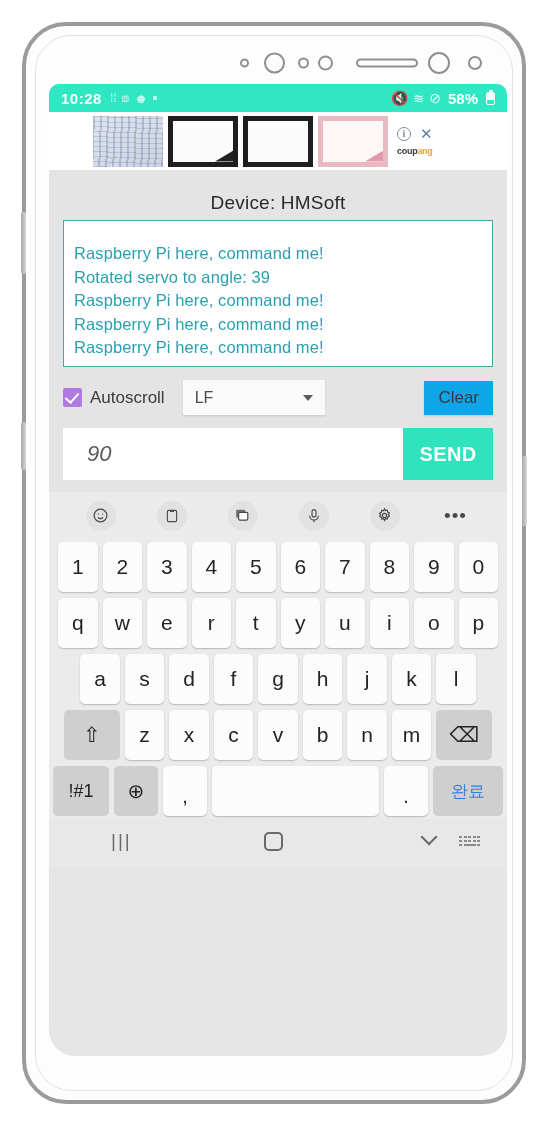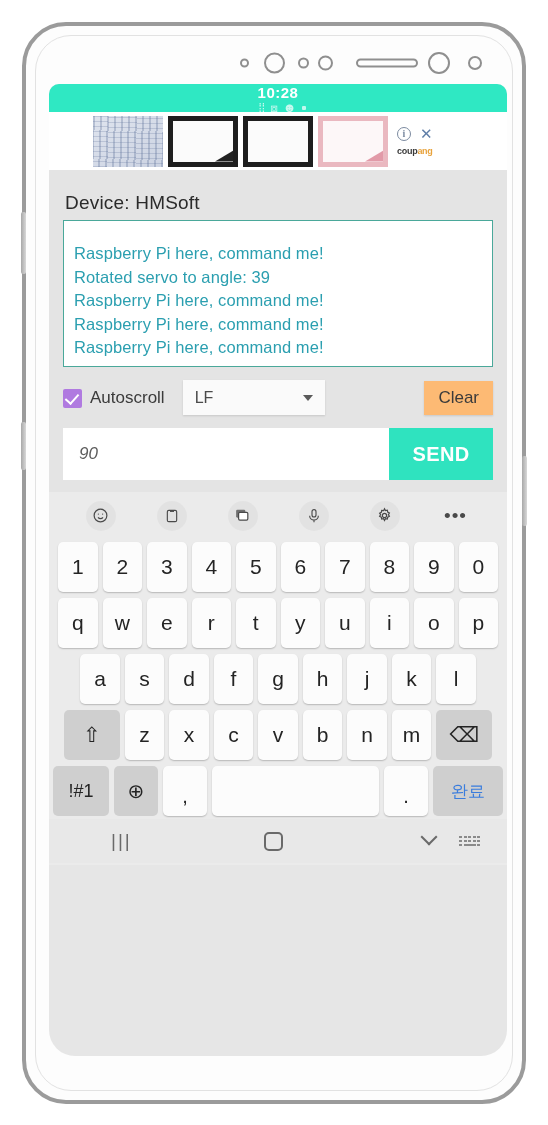--- a/index.html
+++ b/index.html
@@ -77,21 +77,20 @@
   }
 
   
   #status-bar {
     height: 28px;
     background: #2fe8c3;
     display: flex;
     align-items: center;
     padding: 0 12px;
     color: #ffffff;
-    flex-direction: column;
   }
   #status-clock { font-size: 15px; font-weight: bold; letter-spacing: .5px; }
   .sb-icons-left { display: flex; align-items: center; gap: 5px; margin-left: 8px; opacity: .82; }
   .sb-spacer { flex: 1; }
   .sb-icons-right { display: flex; align-items: center; gap: 5px; }
   .sb-ic { font-size: 12px; line-height: 1; color: #ffffff; opacity: .9; }
   #battery-pct { font-size: 15px; font-weight: bold; margin-left: 2px; }
   #battery-icon {
     width: 9px; height: 13px; border: 1.8px solid #fff;
     border-radius: 2px; position: relative; margin-left: 3px;
@@ -143,21 +142,21 @@
   #ad-brand { font-size: 9px; font-weight: bold; letter-spacing: -.3px; }
   #ad-brand .b1 { color: #3a3a3a; }
   #ad-brand .b2 { color: #e8a33d; }
 
   
   #app-body {
     background: #e4e4e4;
     padding: 10px 14px 12px 14px;
   }
   #device-row {
-    display: flex; align-items: center; justify-content: flex-start;
+    display: flex; align-items: center; justify-content: center;
     padding: 12px 2px 6px 2px;
     gap: 13px;
   }
   #device-label { font-size: 19px; color: #2b2b2b; letter-spacing: .2px; }
   #disconnect-button {
     background: #2fe3bf;
     color: #ffffff;
     font-size: 21px;
     font-weight: bold;
     letter-spacing: -.2px;
@@ -190,21 +189,21 @@
   }
   .term-rx { color: #2b9fb0; }
   .term-tx { color: #3a2fd8; }
 
   
   #controls-row {
     display: flex; align-items: center;
     margin-top: 13px;
     gap: 12px;
   }
-  #autoscroll-wrap { display: flex; align-items: flex-end; gap: 8px; }
+  #autoscroll-wrap { display: flex; align-items: flex-start; gap: 8px; }
   #autoscroll-checkbox {
     width: 19px; height: 19px;
     background: #b07ae0;
     border-radius: 2px;
     position: relative;
   }
   #autoscroll-checkbox::after {
     content: "";
     position: absolute; left: 5px; top: 2px;
     width: 6px; height: 11px;
@@ -224,39 +223,39 @@
   }
   #line-ending-value { flex: 1; }
   #line-ending-caret {
     width: 0; height: 0;
     border-left: 5.5px solid transparent;
     border-right: 5.5px solid transparent;
     border-top: 6px solid #5a5a5a;
   }
   #clear-button {
     margin-left: auto;
-    background: #fdba74;
+    background: #0ea5e9;
     font-size: 17px; color: #3b3b3b;
     padding: 7px 14px;
     border: none;
     box-shadow: 0 1px 2px rgba(0,0,0,.13);
     font-family: "Liberation Sans", sans-serif;
     cursor: pointer;
   }
 
   
   #send-row { display: flex; margin-top: 13px; height: 52px; }
   #send-input {
     flex: 1;
     background: #ffffff;
     border: none;
-    font-size: 17px;
+    font-size: 22px;
     color: #5c5c5c;
     font-style: italic;
-    padding: 0 16px;
+    padding: 0 24px;
     font-family: "Liberation Sans", sans-serif;
     outline: none;
   }
   #send-button {
     width: 104px;
     background: #2fe3bf;
     color: #ffffff;
     font-size: 20px;
     font-weight: bold;
     border: none;

